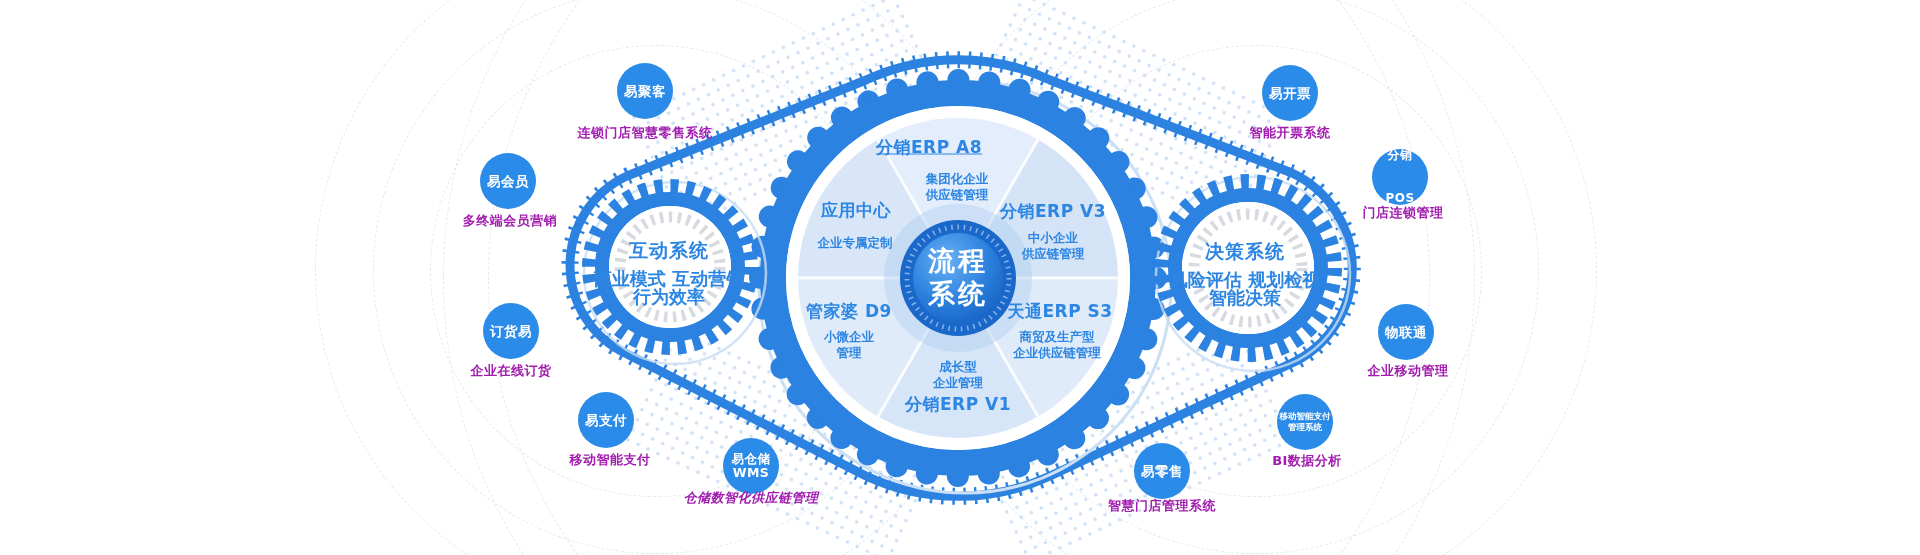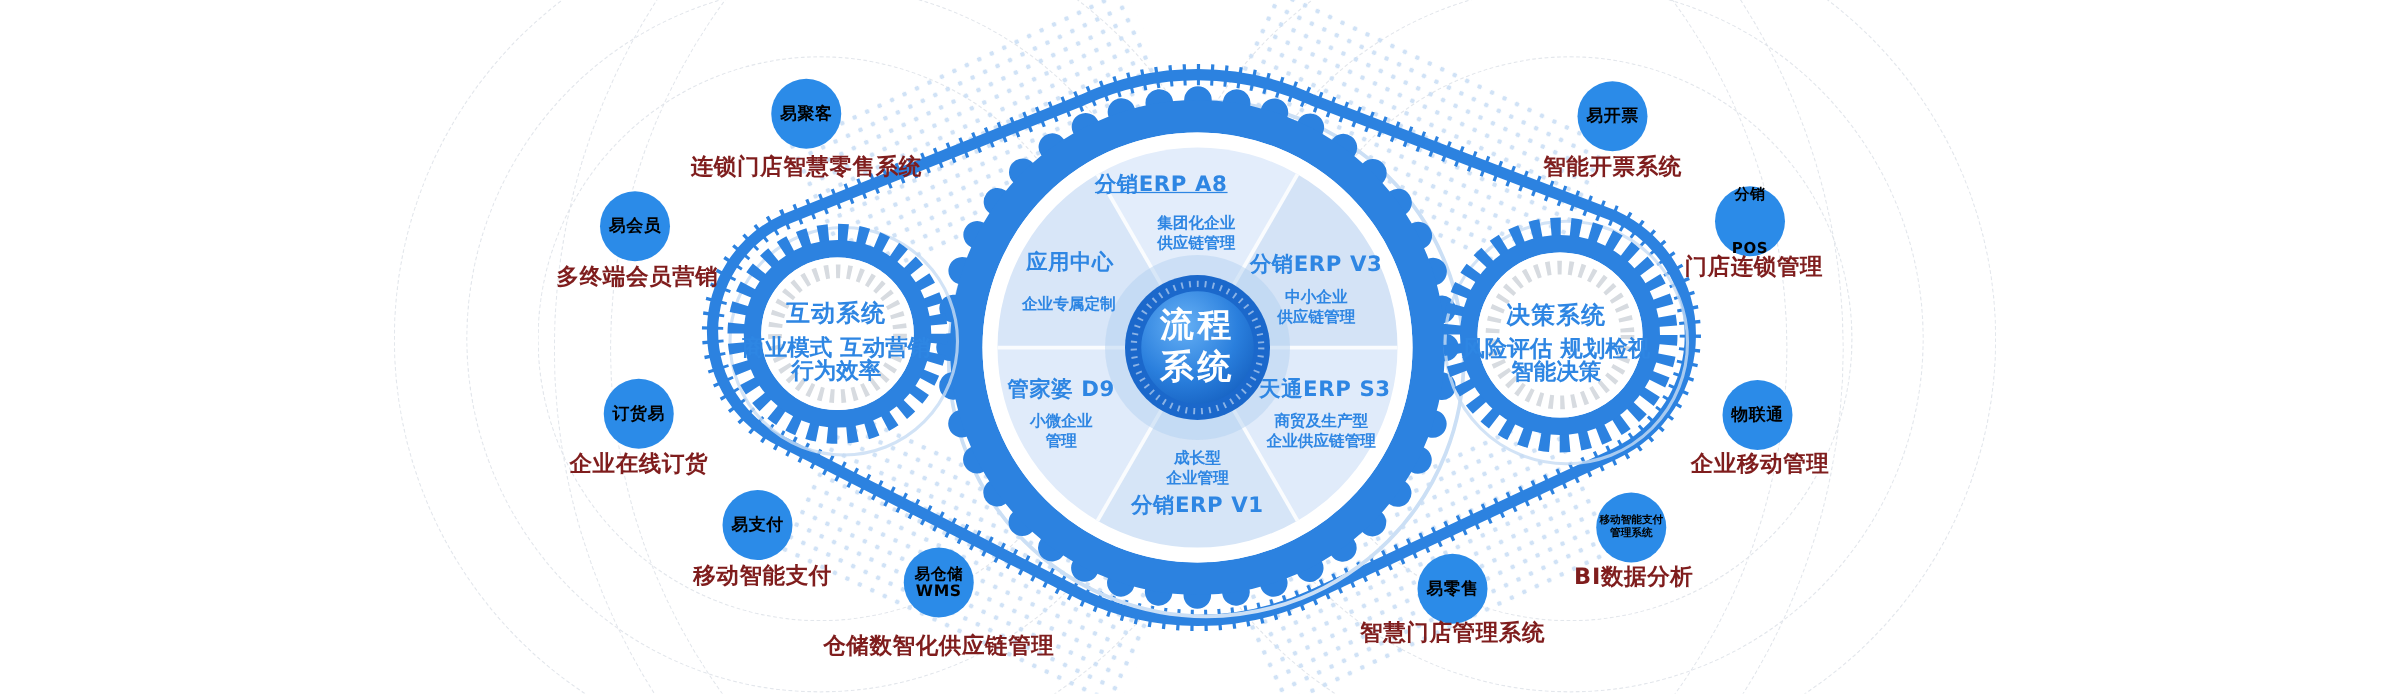--- a/index.html
+++ b/index.html
@@ -12,31 +12,31 @@
   
   .dots{
     position:absolute;
     background-image:radial-gradient(#cbdff5 1.7px, rgba(0,0,0,0) 2.1px);
     background-size:11px 11px;opacity:.9;
   }
   svg.layer{position:absolute;left:0;top:0;}
   
   .badge{
     position:absolute;width:56px;height:56px;margin-left:-28px;margin-top:-28px;
-    background:#2b8be8;border-radius:50%;color:#000000;
+    background:#2b8be8;border-radius:50%;color:#ffffff;
     display:flex;flex-direction:column;align-items:center;justify-content:center;
     text-align:center;font-weight:700;
   }
   .badge .bl{display:block;font-size:13.5px;line-height:15px;letter-spacing:.5px;}
   .badge.two .bl{font-size:12.5px;line-height:14.5px;letter-spacing:.5px;}
   .badge.pos .bl{font-size:12px;line-height:13.5px;letter-spacing:.5px;}
   .badge.bi .bl{font-size:8.5px;line-height:11px;letter-spacing:0;}
   .cap{
     position:absolute;transform:translate(-50%,-50%);
-    color:#7f1d1d;font-size:18px;font-weight:700;white-space:nowrap;letter-spacing:.5px;
+    color:#a21caf;font-size:13px;font-weight:700;white-space:nowrap;letter-spacing:.5px;
   }
   
   .sec-title{
     position:absolute;transform:translate(-50%,-50%);
     color:#2e86e3;font-size:17px;font-weight:700;white-space:nowrap;letter-spacing:.5px;
   }
   .sec-desc{
     position:absolute;transform:translate(-50%,-50%);
     color:#2e86e3;font-size:12.5px;line-height:15.5px;font-weight:700;
     text-align:center;white-space:nowrap;
@@ -206,21 +206,21 @@
 
   <div class="badge" style="left:606px;top:420px;">
     <span class="bl">易支付</span>
   </div>
   <div class="cap" style="left:610px;top:460px;">移动智能支付</div>
 
   <div class="badge two" style="left:751px;top:466px;">
     <span class="bl">易仓储</span>
     <span class="bl">WMS</span>
   </div>
-  <div class="cap" style="left:751px;top:516px;">仓储数智化供应链管理</div>
+  <div class="cap" style="left:751px;top:498px;font-style:italic;">仓储数智化供应链管理</div>
 
   <div class="badge" style="left:1290px;top:93px;">
     <span class="bl">易开票</span>
   </div>
   <div class="cap" style="left:1290px;top:133px;">智能开票系统</div>
 
   <div class="badge pos" style="left:1400px;top:177px;justify-content:space-between;">
     <span class="bl">分销</span>
     <span class="bl">POS</span>
   </div>

